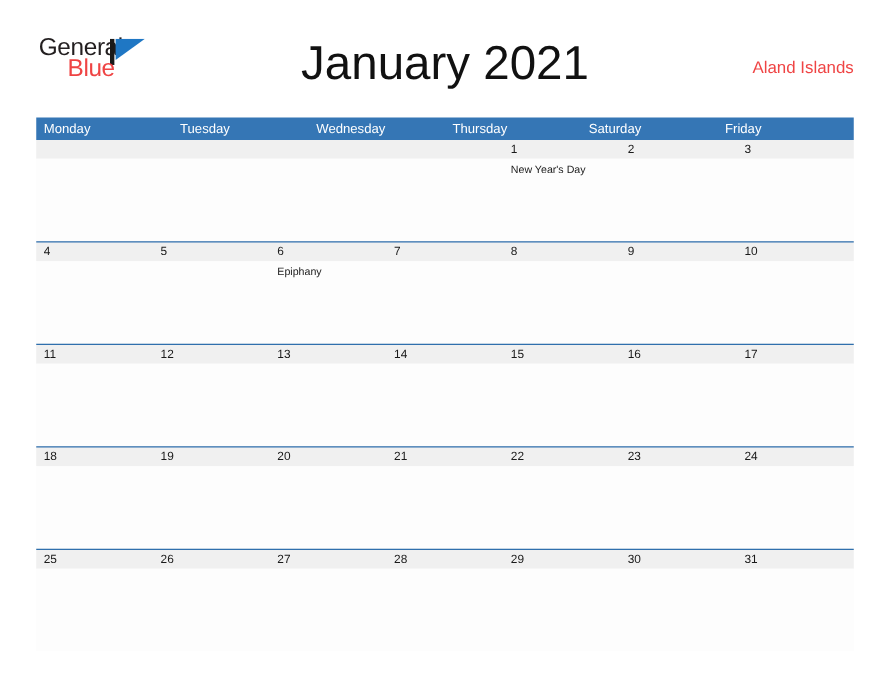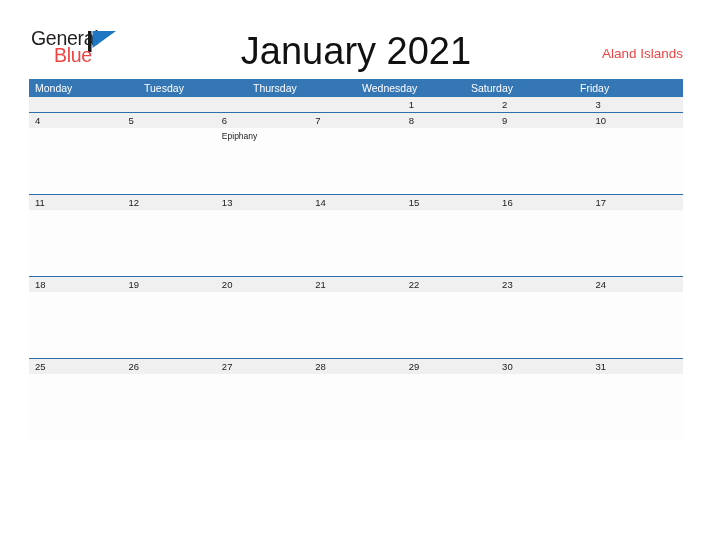--- a/index.html
+++ b/index.html
@@ -83,21 +83,21 @@
     top: 46px;
     font-size: 13.5px;
     color: #ef4444;
     white-space: nowrap;
   }
 
   
   .calendar {
     position: absolute;
     left: 29px;
-    top: 79px;
+    top: 94px;
     width: 654px;
   }
 
   .dow-row {
     display: flex;
     width: 100%;
     background: #3576b5;
     height: 18px;
   }
   .dow-cell {
@@ -174,36 +174,59 @@
     <div class="cal-title">January 2021</div>
 
     <div class="region-label">Aland Islands</div>
   </div>
 
   <div class="calendar">
 
     <div class="dow-row">
       <div class="dow-cell">Monday</div>
       <div class="dow-cell">Tuesday</div>
+      <div class="dow-cell">Wednesday</div>
       <div class="dow-cell">Thursday</div>
-      <div class="dow-cell">Wednesday</div>
       <div class="dow-cell">Saturday</div>
       <div class="dow-cell">Friday</div>
     </div>
 
     <div class="week week-1">
       <div class="week-dates">
         <div class="date-cell"></div>
         <div class="date-cell"></div>
         <div class="date-cell"></div>
         <div class="date-cell"></div>
         <div class="date-cell">1</div>
         <div class="date-cell">2</div>
         <div class="date-cell">3</div>
       </div>
+      <div class="week-events">
+        <div class="event-cell">
+            <span class="event-text"></span>
+          </div>
+        <div class="event-cell">
+            <span class="event-text"></span>
+          </div>
+        <div class="event-cell">
+            <span class="event-text"></span>
+          </div>
+        <div class="event-cell">
+            <span class="event-text"></span>
+          </div>
+        <div class="event-cell">
+            <span class="event-text">New Year's Day</span>
+          </div>
+        <div class="event-cell">
+            <span class="event-text"></span>
+          </div>
+        <div class="event-cell">
+            <span class="event-text"></span>
+          </div>
+      </div>
     </div>
 
     <div class="week has-top-rule">
       <div class="week-dates">
         <div class="date-cell">4</div>
         <div class="date-cell">5</div>
         <div class="date-cell">6</div>
         <div class="date-cell">7</div>
         <div class="date-cell">8</div>
         <div class="date-cell">9</div>

